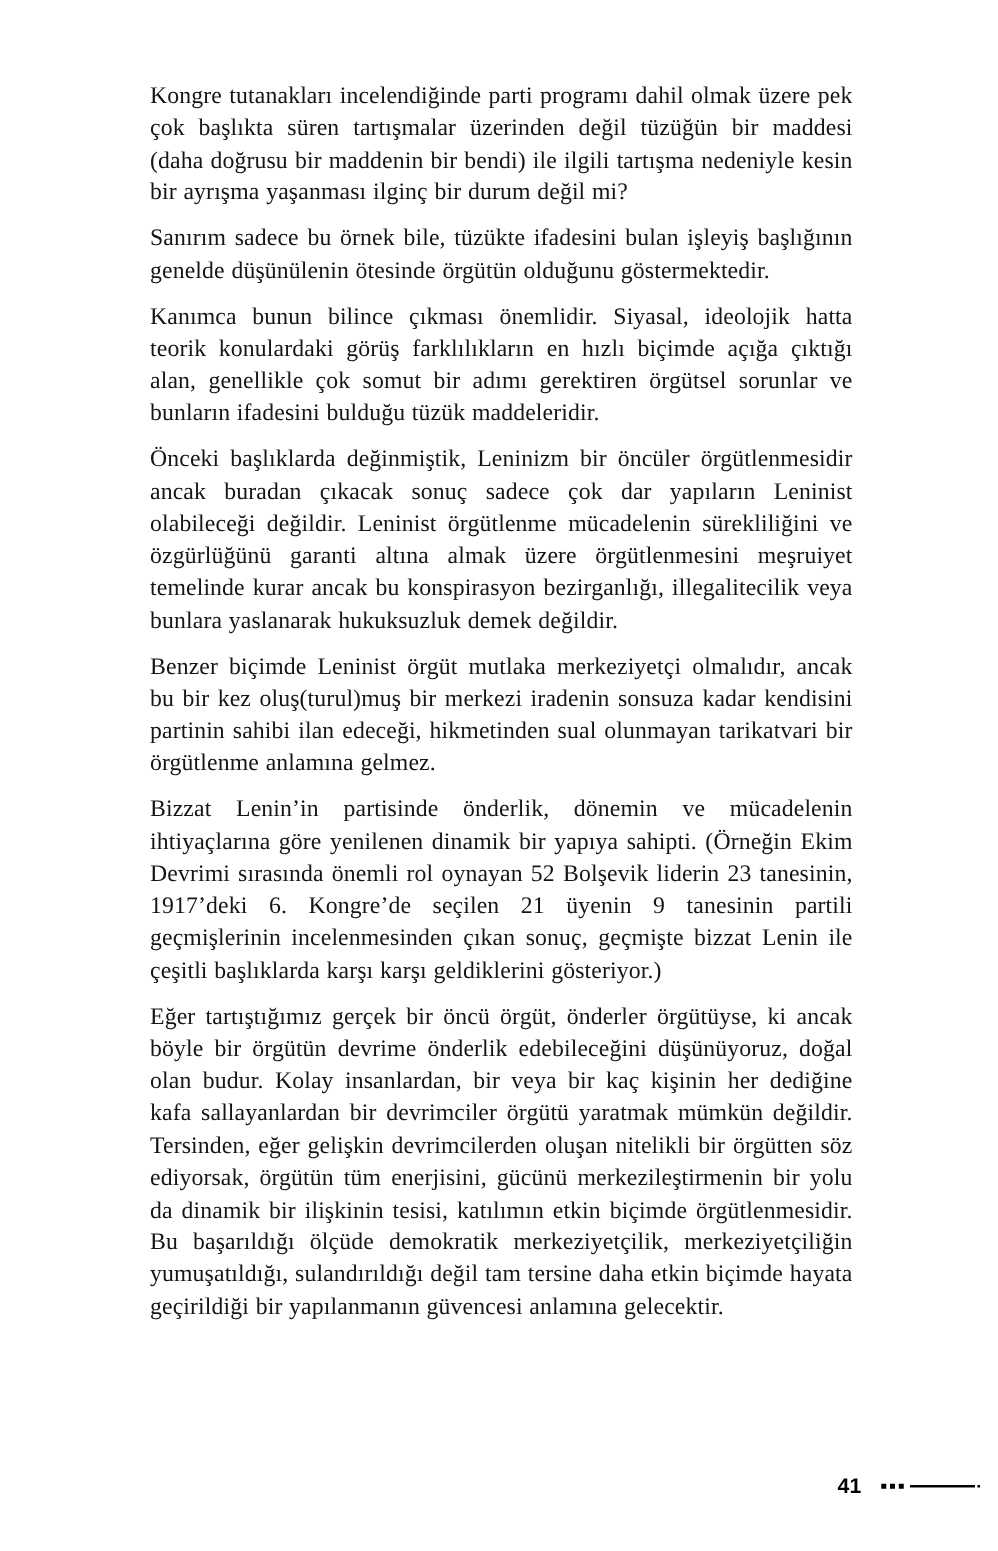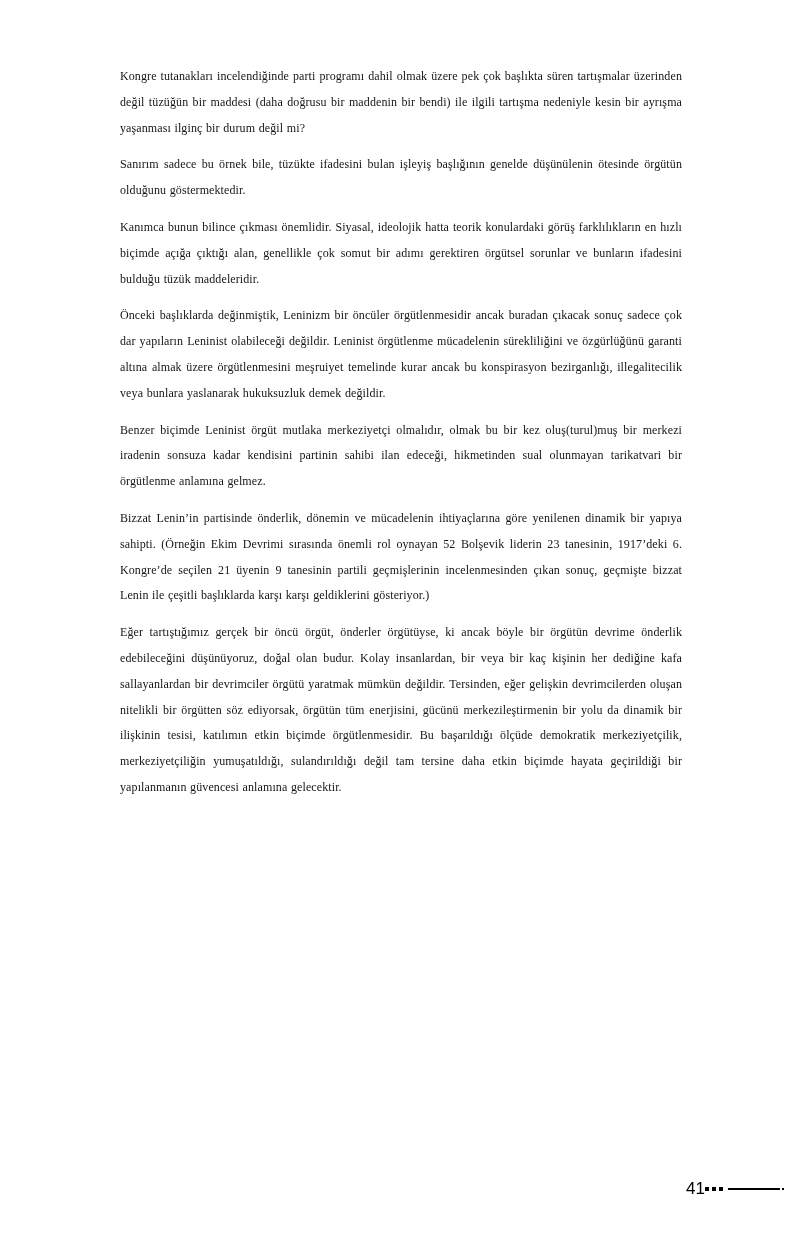--- a/index.html
+++ b/index.html
@@ -18,44 +18,44 @@
     width: 798px;
     height: 1241px;
     background: #ffffff;
     overflow: hidden;
   }
   .text-block {
     position: absolute;
     left: 120px;
     top: 64px;
     width: 562px;
-    font-size: 12px;
+    font-size: 19px;
     line-height: 25.8px;
     text-align: justify;
     hyphens: auto;
     -webkit-hyphens: auto;
     letter-spacing: 0.1px;
     word-spacing: 0.5px;
   }
   .text-block p {
     margin: 0 0 11px 0;
   }
   .footer {
     position: absolute;
     right: 14px;
     bottom: 42px;
     display: flex;
     align-items: center;
   }
   .page-number {
     font-family: "Liberation Sans", "DejaVu Sans", sans-serif;
-    font-weight: normal;
+    font-weight: bold;
     font-size: 17px;
     color: #000000;
-    margin-right: 0;
+    margin-right: 16px;
   }
   .ornament {
     display: flex;
     align-items: center;
   }
   .sq {
     width: 4px;
     height: 4px;
     background: #000000;
     display: inline-block;
@@ -79,21 +79,21 @@
 </head>
 <body>
 
 <div class="page">
 
   <div class="text-block">
     <p>Kongre tutanakları incelendiğinde parti programı dahil olmak üzere pek çok başlıkta süren tartışmalar üzerinden değil tüzüğün bir maddesi (daha doğrusu bir maddenin bir bendi) ile ilgili tartışma nedeniyle kesin bir ayrışma yaşanması ilginç bir durum değil mi?</p>
     <p>Sanırım sadece bu örnek bile, tüzükte ifadesini bulan işleyiş başlığının genelde düşünülenin ötesinde örgütün olduğunu göstermektedir.</p>
     <p>Kanımca bunun bilince çıkması önemlidir. Siyasal, ideolojik hatta teorik konulardaki görüş farklılıkların en hızlı biçimde açığa çıktığı alan, genellikle çok somut bir adımı gerektiren örgütsel sorunlar ve bunların ifadesini bulduğu tüzük maddeleridir.</p>
     <p>Önceki başlıklarda değinmiştik, Leninizm bir öncüler örgütlenmesidir ancak buradan çıkacak sonuç sadece çok dar yapıların Leninist olabileceği değildir. Leninist örgütlenme mücadelenin sürekliliğini ve özgürlüğünü garanti altına almak üzere örgütlenmesini meşruiyet temelinde kurar ancak bu konspirasyon bezirganlığı, illegalitecilik veya bunlara yaslanarak hukuksuzluk demek değildir.</p>
-    <p>Benzer biçimde Leninist örgüt mutlaka merkeziyetçi olmalıdır, olmak bu bir kez oluş(turul)muş bir merkezi iradenin sonsuza kadar kendisini partinin sahibi ilan edeceği, hikmetinden sual olunmayan tarikatvari bir örgütlenme anlamına gelmez.</p>
+    <p>Benzer biçimde Leninist örgüt mutlaka merkeziyetçi olmalıdır, ancak bu bir kez oluş(turul)muş bir merkezi iradenin sonsuza kadar kendisini partinin sahibi ilan edeceği, hikmetinden sual olunmayan tarikatvari bir örgütlenme anlamına gelmez.</p>
     <p>Bizzat Lenin’in partisinde önderlik, dönemin ve mücadelenin ihtiyaçlarına göre yenilenen dinamik bir yapıya sahipti. (Örneğin Ekim Devrimi sırasında önemli rol oynayan 52 Bolşevik liderin 23 tanesinin, 1917’deki 6. Kongre’de seçilen 21 üyenin 9 tanesinin partili geçmişlerinin incelenmesinden çıkan sonuç, geçmişte bizzat Lenin ile çeşitli başlıklarda karşı karşı geldiklerini gösteriyor.)</p>
     <p>Eğer tartıştığımız gerçek bir öncü örgüt, önderler örgütüyse, ki ancak böyle bir örgütün devrime önderlik edebileceğini düşünüyoruz, doğal olan budur. Kolay insanlardan, bir veya bir kaç kişinin her dediğine kafa sallayanlardan bir devrimciler örgütü yaratmak mümkün değildir. Tersinden, eğer gelişkin devrimcilerden oluşan nitelikli bir örgütten söz ediyorsak, örgütün tüm enerjisini, gücünü merkezileştirmenin bir yolu da dinamik bir ilişkinin tesisi, katılımın etkin biçimde örgütlenmesidir. Bu başarıldığı ölçüde demokratik merkeziyetçilik, merkeziyetçiliğin yumuşatıldığı, sulandırıldığı değil tam tersine daha etkin biçimde hayata geçirildiği bir yapılanmanın güvencesi anlamına gelecektir.</p>
   </div>
 
   <div class="footer">
     <span class="page-number">41</span>
     <span class="ornament">
       <span class="sq"></span>
       <span class="sq"></span>
       <span class="sq"></span>

